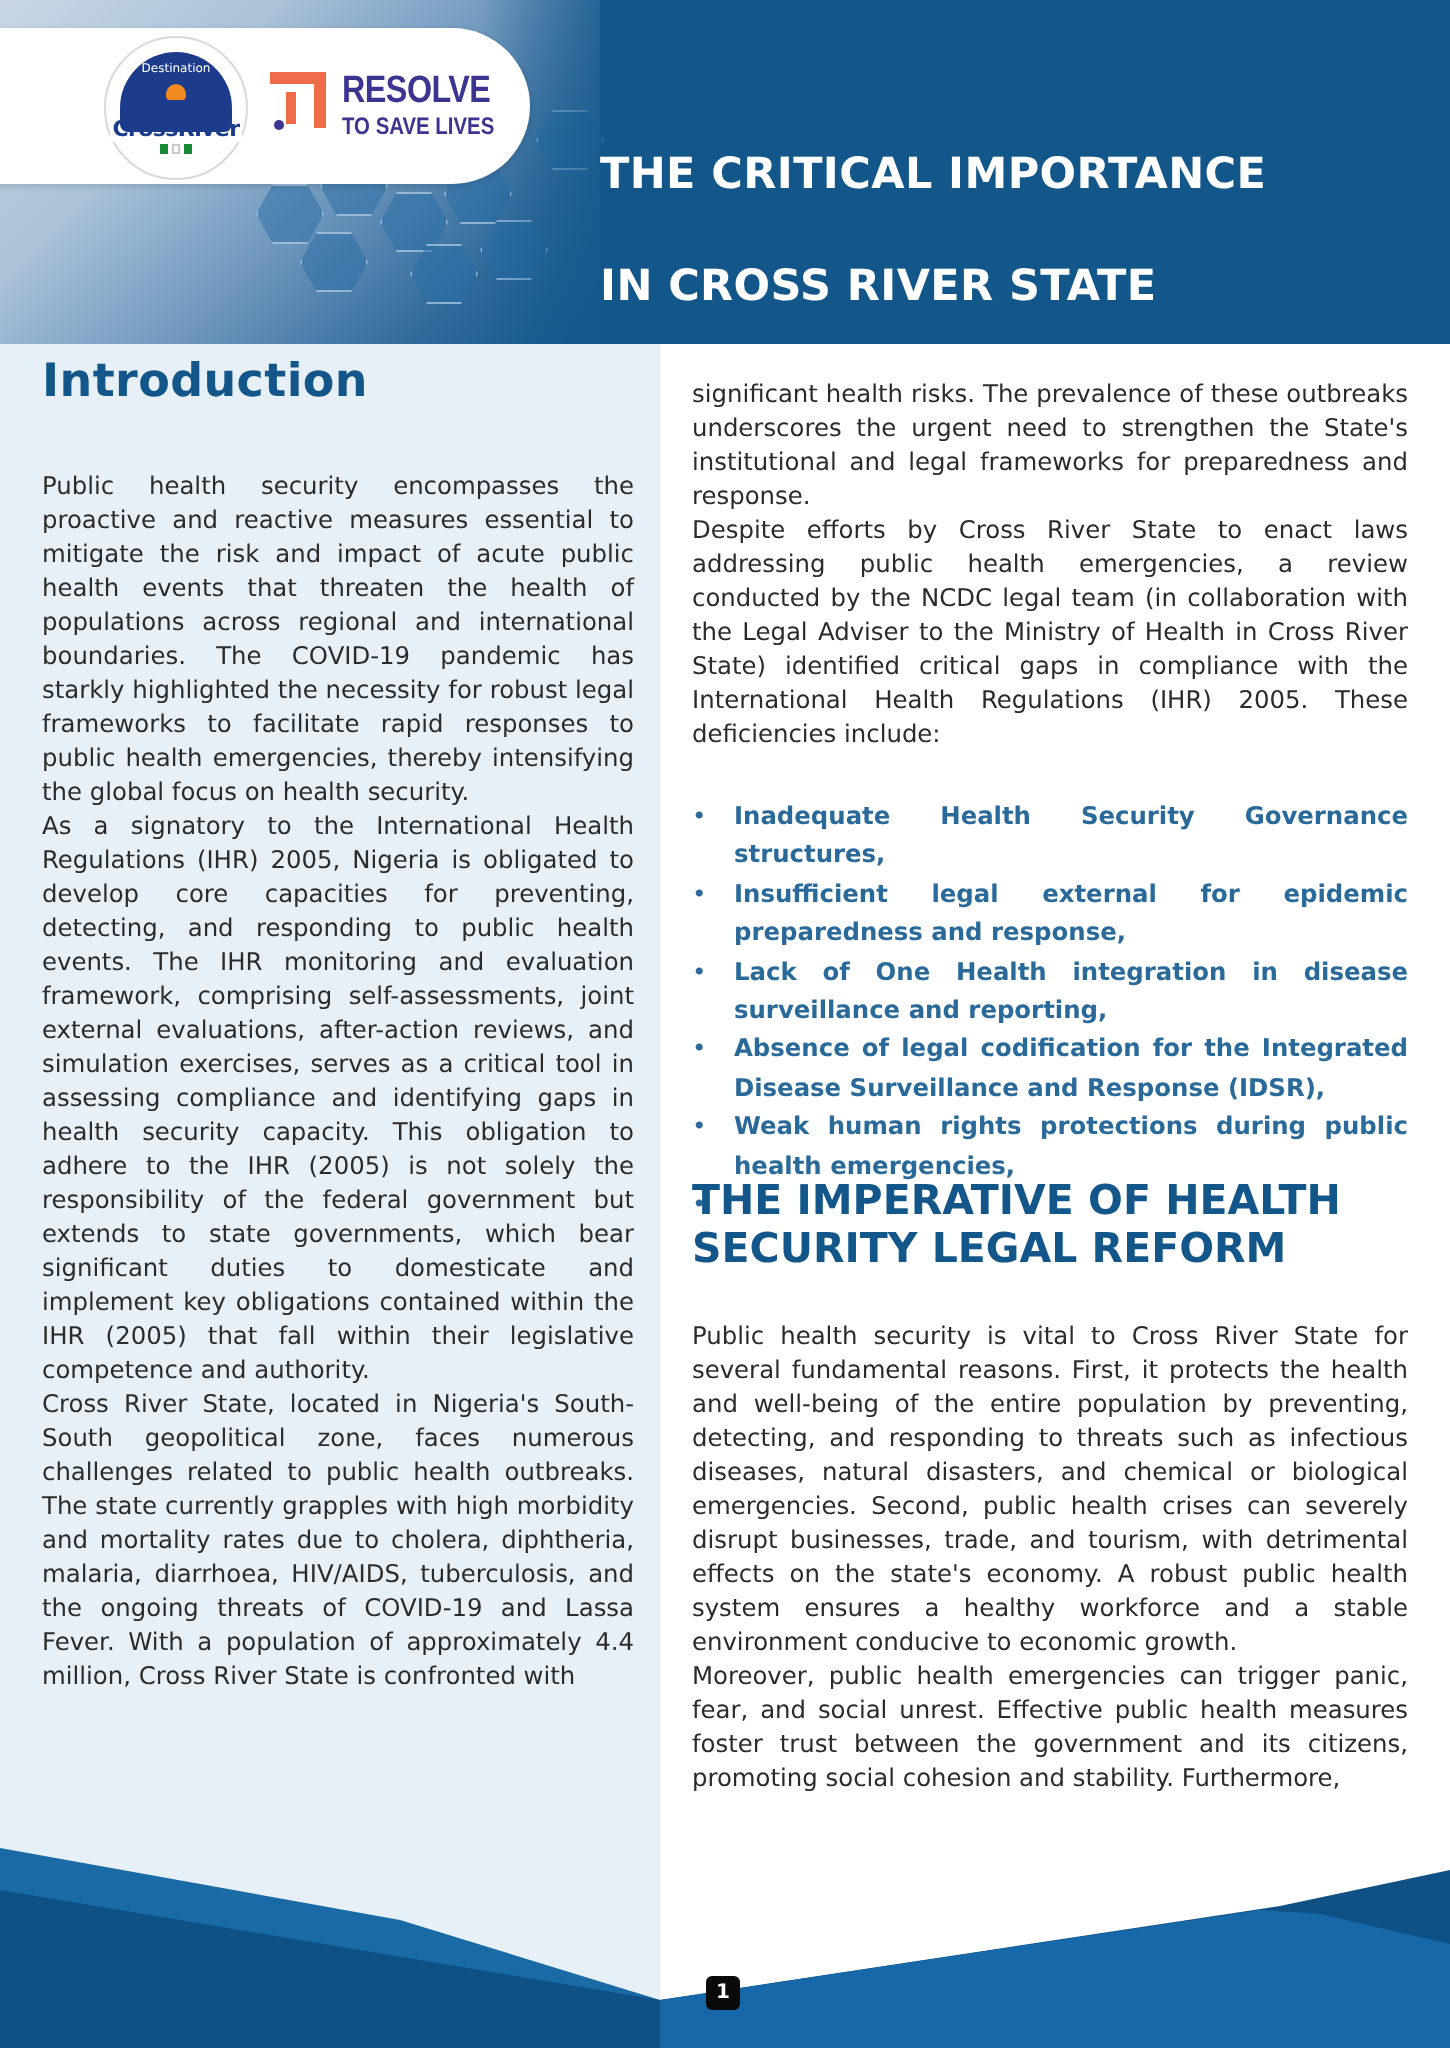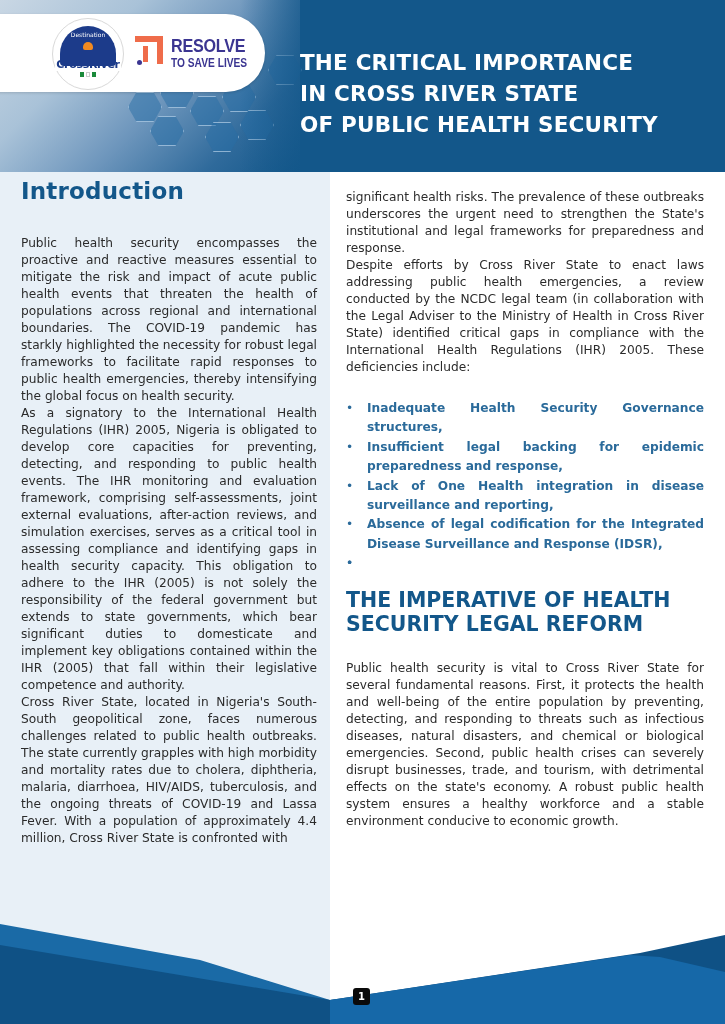--- a/index.html
+++ b/index.html
@@ -30,21 +30,21 @@
   .rtsl-mark { width: 30px; height: 30px; position: relative; }
   .rtsl-mark .bar1 { position: absolute; left: 0; top: 0; width: 28px; height: 6px; background: #ef6c4a; }
   .rtsl-mark .bar2 { position: absolute; left: 22px; top: 0; width: 6px; height: 28px; background: #ef6c4a; }
   .rtsl-mark .bar3 { position: absolute; left: 8px; top: 10px; width: 5px; height: 16px; background: #ef6c4a; }
   .rtsl-mark .dot { position: absolute; left: 2px; top: 24px; width: 5px; height: 5px; border-radius: 50%; background: #3b3591; }
   .rtsl-text { font-family: "Liberation Sans", sans-serif; font-weight: bold; color: #3b3591; line-height: 1; }
   .rtsl-text .l1 { font-size: 19px; letter-spacing: -0.3px; display: block; transform: scaleX(0.85); transform-origin: left; }
   .rtsl-text .l2 { font-size: 12px; display: block; margin-top: 2px; transform: scaleX(0.85); transform-origin: left; }
   .header-title { position: absolute; left: 300px; top: 47px; width: 410px; color: #ffffff; font-family: "DejaVu Sans", sans-serif;
     font-weight: bold; font-size: 21.5px; line-height: 31px; letter-spacing: 0.2px; }
-  .header-line { display: block; white-space: nowrap; }
+  .header-line { display: block; white-space: nowrap; margin-top: 25px; }
 
   
   .left-col { position: absolute; left: 0; top: 172px; width: 330px; height: 852px; background: #e8f0f7; }
   .intro-h { position: absolute; left: 21px; top: 178px; font-family: "DejaVu Sans", sans-serif; font-weight: bold;
     font-size: 23px; color: #13578a; letter-spacing: 0.2px; }
   .col-text { position: absolute; font-family: "DejaVu Sans", sans-serif; font-size: 12.2px; line-height: 17px;
     color: #2b2b2b; text-align: justify; }
   .col-text p { margin: 0; }
   .left-text { left: 21px; top: 235px; width: 296px; }
   .right-text1 { left: 346px; top: 189px; width: 358px; }
@@ -118,30 +118,31 @@
   <p>Cross River State, located in Nigeria's South-South geopolitical zone, faces numerous challenges related to public health outbreaks. The state currently grapples with high morbidity and mortality rates due to cholera, diphtheria, malaria, diarrhoea, HIV/AIDS, tuberculosis, and the ongoing threats of COVID-19 and Lassa Fever. With a population of approximately 4.4 million, Cross River State is confronted with</p>
 </div>
 
 <div class="col-text right-text1">
   <p>significant health risks. The prevalence of these outbreaks underscores the urgent need to strengthen the State's institutional and legal frameworks for preparedness and response.</p>
   <p>Despite efforts by Cross River State to enact laws addressing public health emergencies, a review conducted by the NCDC legal team (in collaboration with the Legal Adviser to the Ministry of Health in Cross River State) identified critical gaps in compliance with the International Health Regulations (IHR) 2005. These deficiencies include:</p>
 </div>
 
 <ul class="bullets">
   <li><span class="bul">•</span><span>Inadequate Health Security Governance structures,</span></li>
-  <li><span class="bul">•</span><span>Insufficient legal backing for epidemic preparedness and response,</span></li>
+  <li><span class="bul">•</span><span>Insufficient legal external for epidemic preparedness and response,</span></li>
   <li><span class="bul">•</span><span>Lack of One Health integration in disease surveillance and reporting,</span></li>
   <li><span class="bul">•</span><span>Absence of legal codification for the Integrated Disease Surveillance and Response (IDSR),</span></li>
-  <li><span class="bul">•</span></li>
+  <li><span class="bul">•</span><span>Weak human rights protections during public health emergencies,</span></li>
   <li><span class="bul">•</span></li>
 </ul>
 
 <h2 class="sec-h">THE IMPERATIVE OF HEALTH SECURITY LEGAL REFORM</h2>
 <div class="col-text right-text2">
   <p>Public health security is vital to Cross River State for several fundamental reasons. First, it protects the health and well-being of the entire population by preventing, detecting, and responding to threats such as infectious diseases, natural disasters, and chemical or biological emergencies. Second, public health crises can severely disrupt businesses, trade, and tourism, with detrimental effects on the state's economy. A robust public health system ensures a healthy workforce and a stable environment conducive to economic growth.</p>
+  <p>Moreover, public health emergencies can trigger panic, fear, and social unrest. Effective public health measures foster trust between the government and its citizens, promoting social cohesion and stability. Furthermore,</p>
 </div>
 
 <svg class="waves" viewBox="0 0 725 124" preserveAspectRatio="none">
   <polygon points="0,24 200,60 330,100 725,60 725,124 0,124" fill="#1a6aa6"></polygon>
   <polygon points="0,45 330,100 640,53 725,35 725,124 0,124" fill="#0f5185"></polygon>
   <polygon points="330,100 630,55 660,57 725,72 725,124 330,124" fill="#1668a8"></polygon>
 </svg>
 <div class="page-num">1</div>
 
 </body></html>

